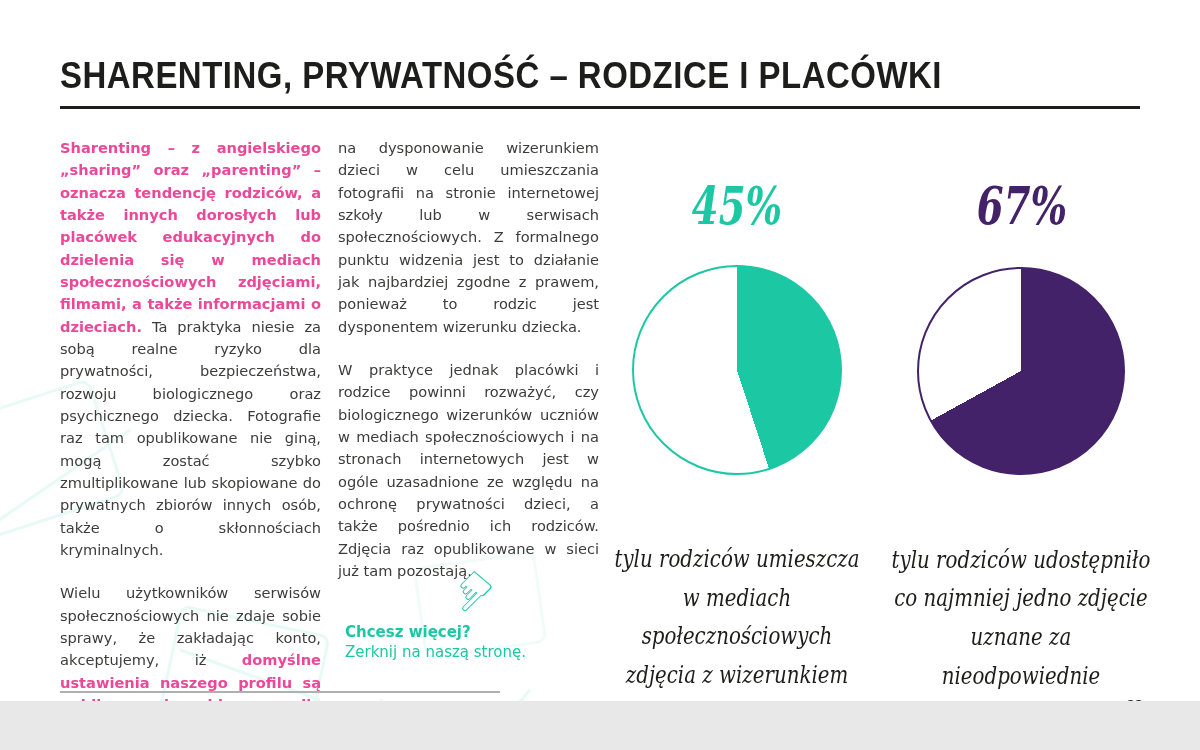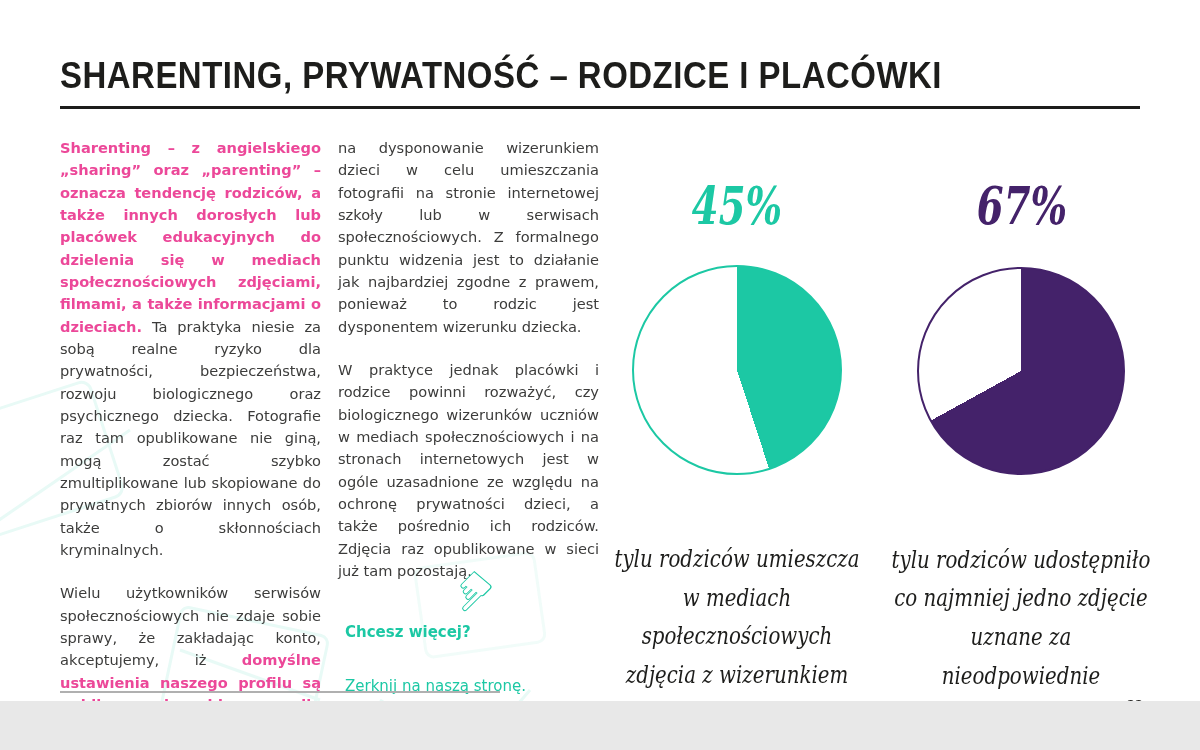--- a/index.html
+++ b/index.html
@@ -31,21 +31,21 @@
   .columns {
     position: absolute; left: 60px; top: 137px; width: 540px;
     display: flex; gap: 17px;
   }
   .col { width: 261px; font-size: 14.6px; line-height: 1.53; text-align: justify; }
   .col p { margin-bottom: 21px; }
   .col b { color: #ec4899; }
 
   .cta { position: absolute; left: 345px; top: 622px; font-size: 15px; line-height: 1.35; }
   .cta .cta-heading { font-weight: bold; color: var(--teal, #1cc8a4); }
-  .cta .cta-line { color: var(--teal, #1cc8a4); margin-top: 34px; }
+  .cta .cta-line { color: var(--teal, #1cc8a4); }
   .hand-icon {
     position: absolute; left: 448px; top: 566px;
     font-family: "DejaVu Sans", sans-serif;
     font-size: 52px; color: var(--teal, #1cc8a4);
     transform: rotate(135deg); display: inline-block; line-height: 1;
   }
 
   .pie-value {
     position: absolute; width: 220px; text-align: center;
     font-family: "DejaVu Serif", serif; font-style: italic; font-weight: bold;

